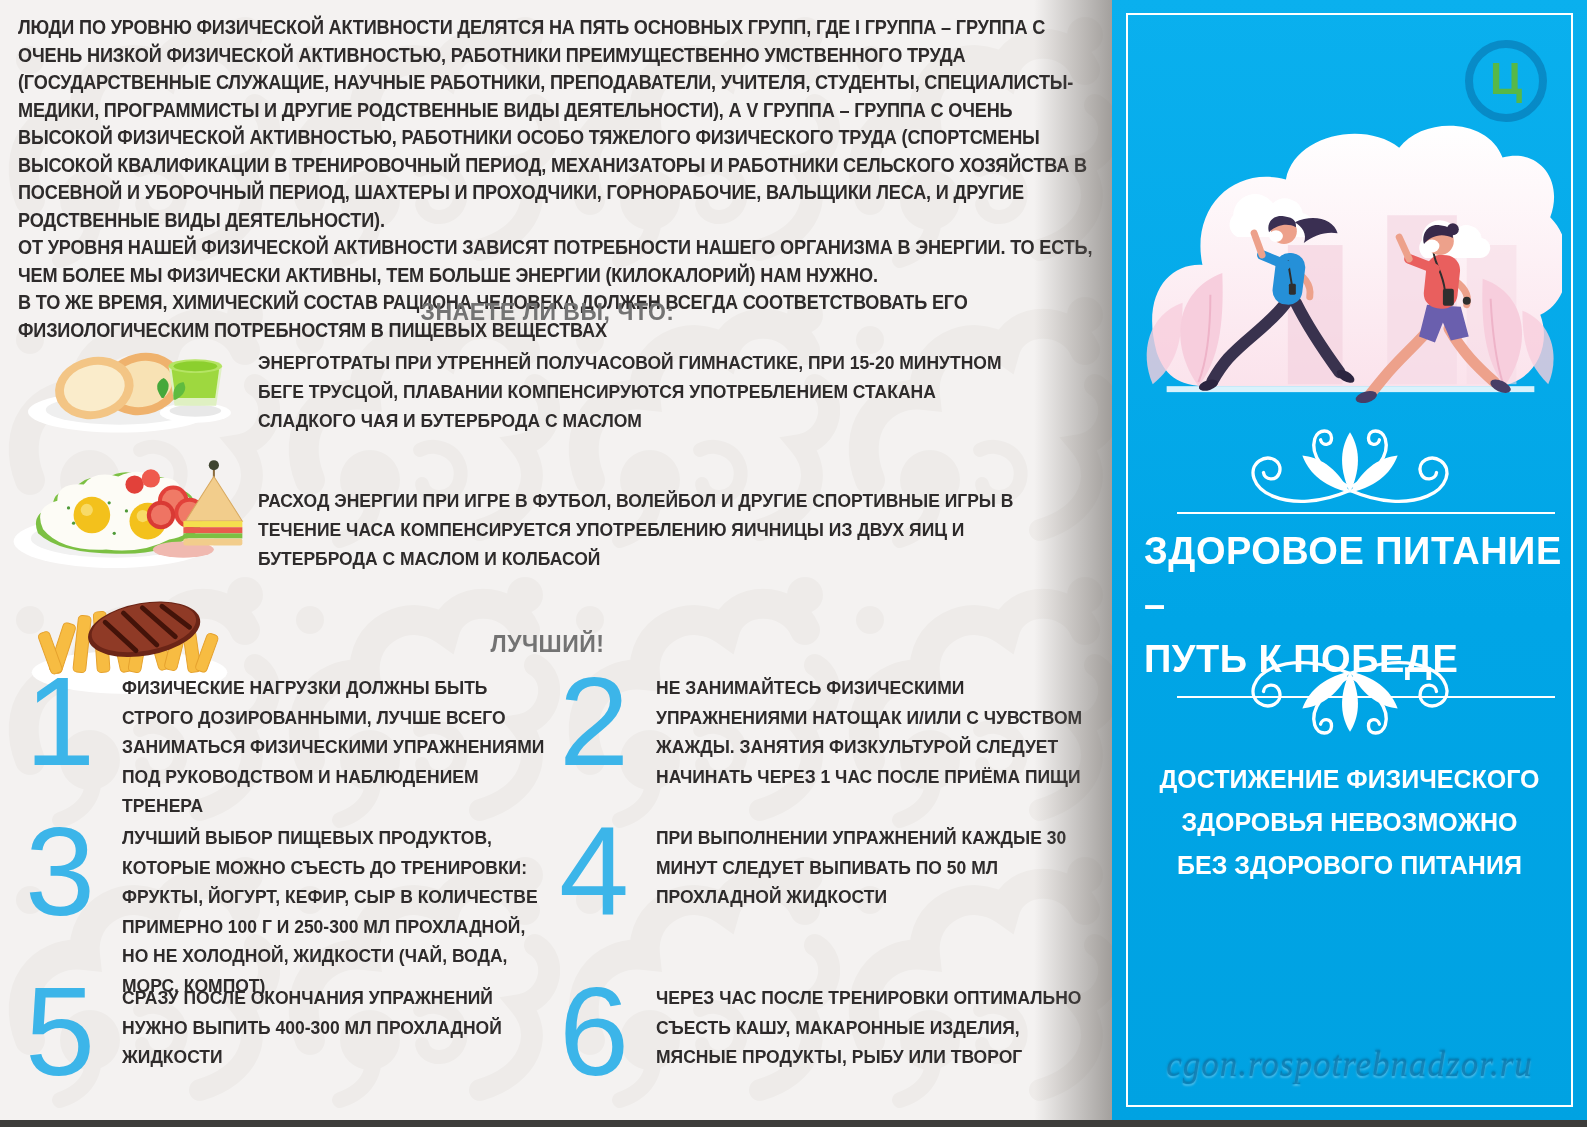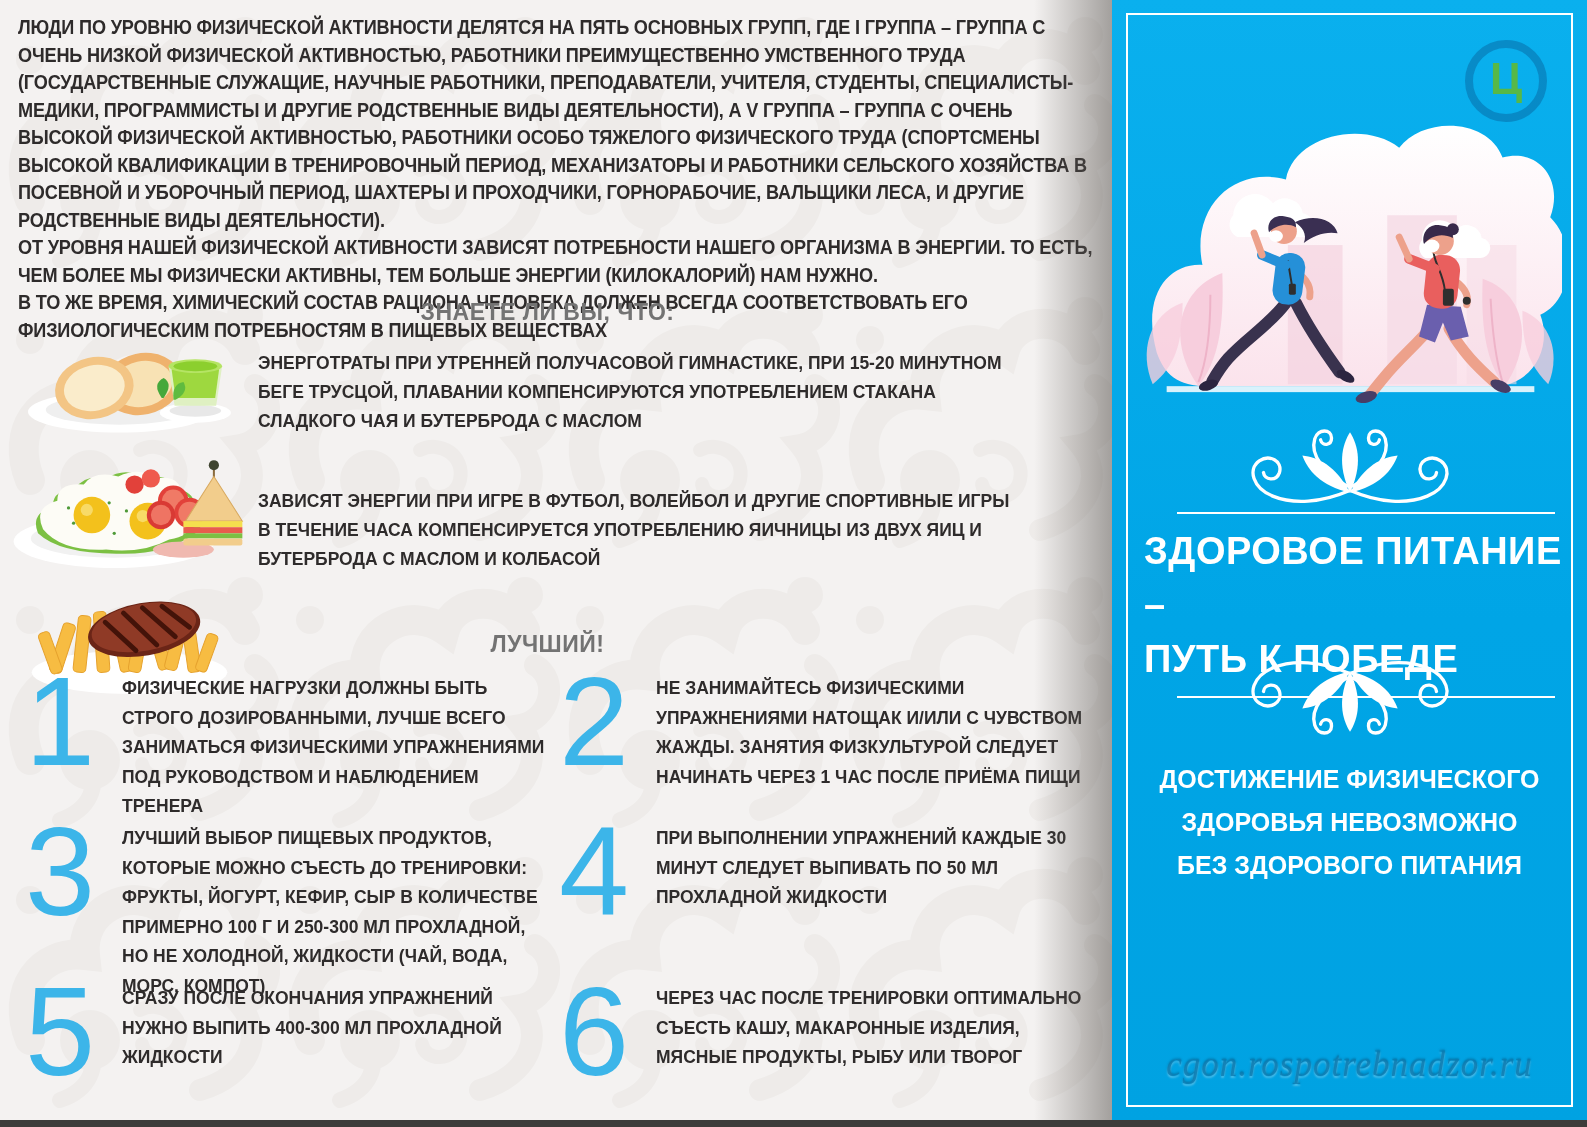--- a/index.html
+++ b/index.html
@@ -153,21 +153,21 @@
               <line x1="34" y1="2" x2="34" y2="-8" stroke="#8a6b3e" stroke-width="2"></line>
               <circle cx="34" cy="-11" r="5" fill="#3e4430"></circle>
               <path d="M34,0 L62,44 L6,44 Z" fill="#f2cd8c" stroke="#d8a95f" stroke-width="1"></path>
               <rect x="4" y="44" width="58" height="6" fill="#f5df4e"></rect>
               <rect x="4" y="50" width="58" height="6" fill="#e85c4d"></rect>
               <rect x="4" y="56" width="58" height="5" fill="#7cc043"></rect>
               <rect x="4" y="61" width="58" height="7" rx="2" fill="#f2cd8c"></rect>
             </g>
           </svg>
         </div>
-        <p class="fact-text">ЗАВИСЯТ ЭНЕРГИИ ПРИ ИГРЕ В ФУТБОЛ, ВОЛЕЙБОЛ И ДРУГИЕ СПОРТИВНЫЕ ИГРЫ В ТЕЧЕНИЕ ЧАСА КОМПЕНСИРУЕТСЯ УПОТРЕБЛЕНИЮ ЯИЧНИЦЫ ИЗ ДВУХ ЯИЦ И БУТЕРБРОДА С МАСЛОМ И КОЛБАСОЙ</p>
+        <p class="fact-text">РАСХОД ЭНЕРГИИ ПРИ ИГРЕ В ФУТБОЛ, ВОЛЕЙБОЛ И ДРУГИЕ СПОРТИВНЫЕ ИГРЫ В ТЕЧЕНИЕ ЧАСА КОМПЕНСИРУЕТСЯ УПОТРЕБЛЕНИЮ ЯИЧНИЦЫ ИЗ ДВУХ ЯИЦ И БУТЕРБРОДА С МАСЛОМ И КОЛБАСОЙ</p>
       </div>
 
       <div class="fact fact3">
         <div class="fact-icon">
           <svg width="225" height="108" viewBox="0 0 230 110">
             <ellipse cx="115" cy="86" rx="100" ry="22" fill="#ffffff"></ellipse>
             <g fill="#f7bc42" stroke="#e5a12d" stroke-width="1">
               <rect x="40" y="35" width="13" height="52" rx="4" transform="rotate(18 46 61)"></rect>
               <rect x="60" y="28" width="13" height="58" rx="4" transform="rotate(6 66 57)"></rect>
               <rect x="80" y="24" width="13" height="62" rx="4" transform="rotate(-4 86 55)"></rect>

